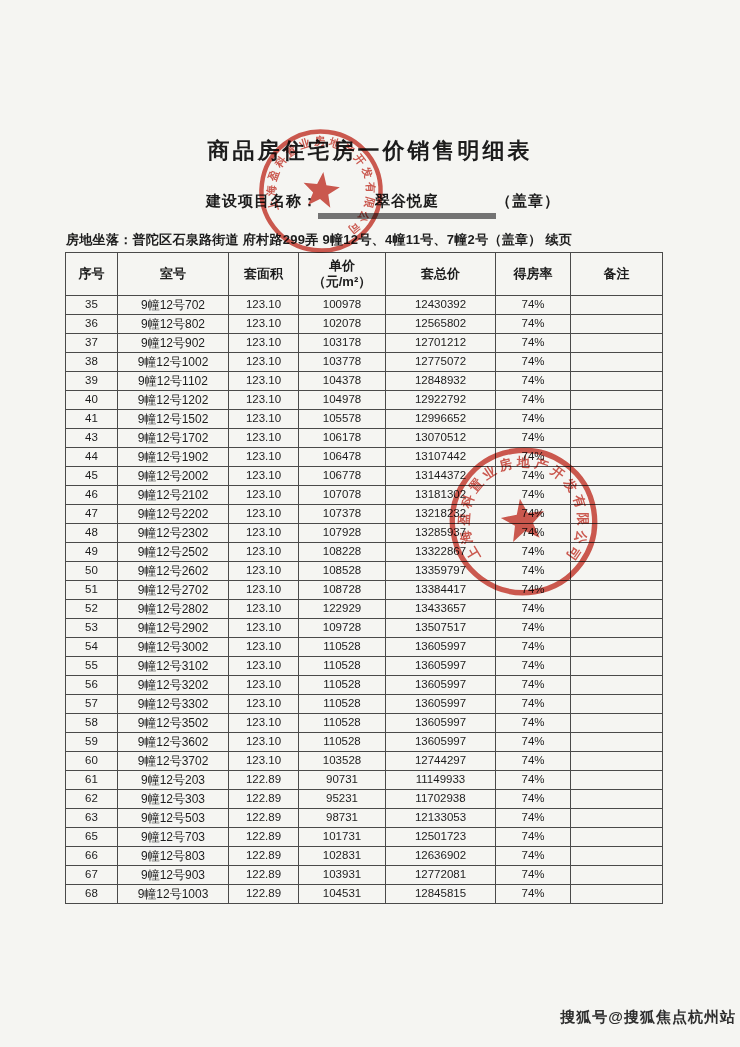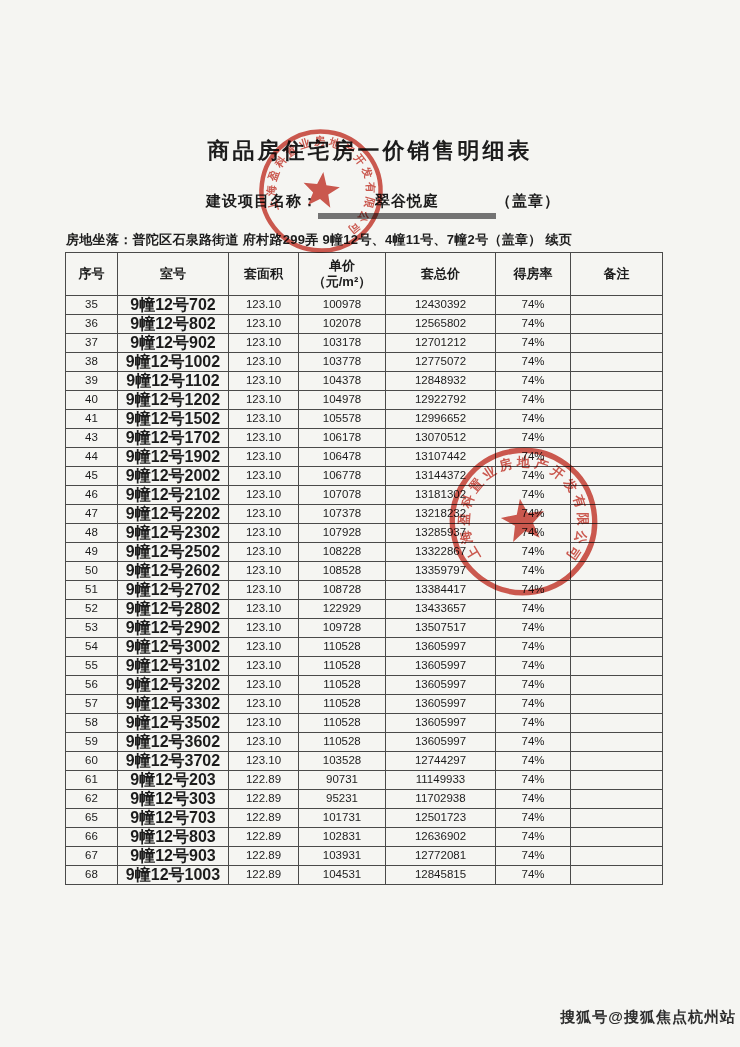--- a/index.html
+++ b/index.html
@@ -40,21 +40,21 @@
   }
   .price-table th, .price-table td {
     border:1px solid #4a4a4a; text-align:center; vertical-align:middle;
     overflow:hidden;
   }
   .price-table th {
     height:43px; font-size:13px; font-weight:bold;
     white-space:pre-line; line-height:1.25;
   }
   .price-table td { height:19px; font-size:11.5px; line-height:1; padding:0 2px; }
-  .price-table td.room { font-weight:bold; font-size:16px; }
+  .price-table td.room { font-weight:normal; font-size:12px; }
 
   .seal {
     position:absolute; mix-blend-mode:multiply; opacity:0.82;
     pointer-events:none;
   }
   .seal-top { top:127px; left:257px; width:128px; height:128px; transform:rotate(7deg); }
   .seal-mid { top:445px; left:447px; width:153px; height:153px; transform:rotate(-9deg); }
 
   .watermark {
     position:absolute; top:1008px; right:4px;
@@ -336,20 +336,29 @@
         <tr>
       <td>62</td>
       <td class="room">9幢12号303</td>
       <td>122.89</td>
       <td>95231</td>
       <td>11702938</td>
       <td>74%</td>
       <td></td>
     </tr>
         <tr>
+      <td>63</td>
+      <td class="room">9幢12号503</td>
+      <td>122.89</td>
+      <td>98731</td>
+      <td>12133053</td>
+      <td>74%</td>
+      <td></td>
+    </tr>
+        <tr>
       <td>65</td>
       <td class="room">9幢12号703</td>
       <td>122.89</td>
       <td>101731</td>
       <td>12501723</td>
       <td>74%</td>
       <td></td>
     </tr>
         <tr>
       <td>66</td>

